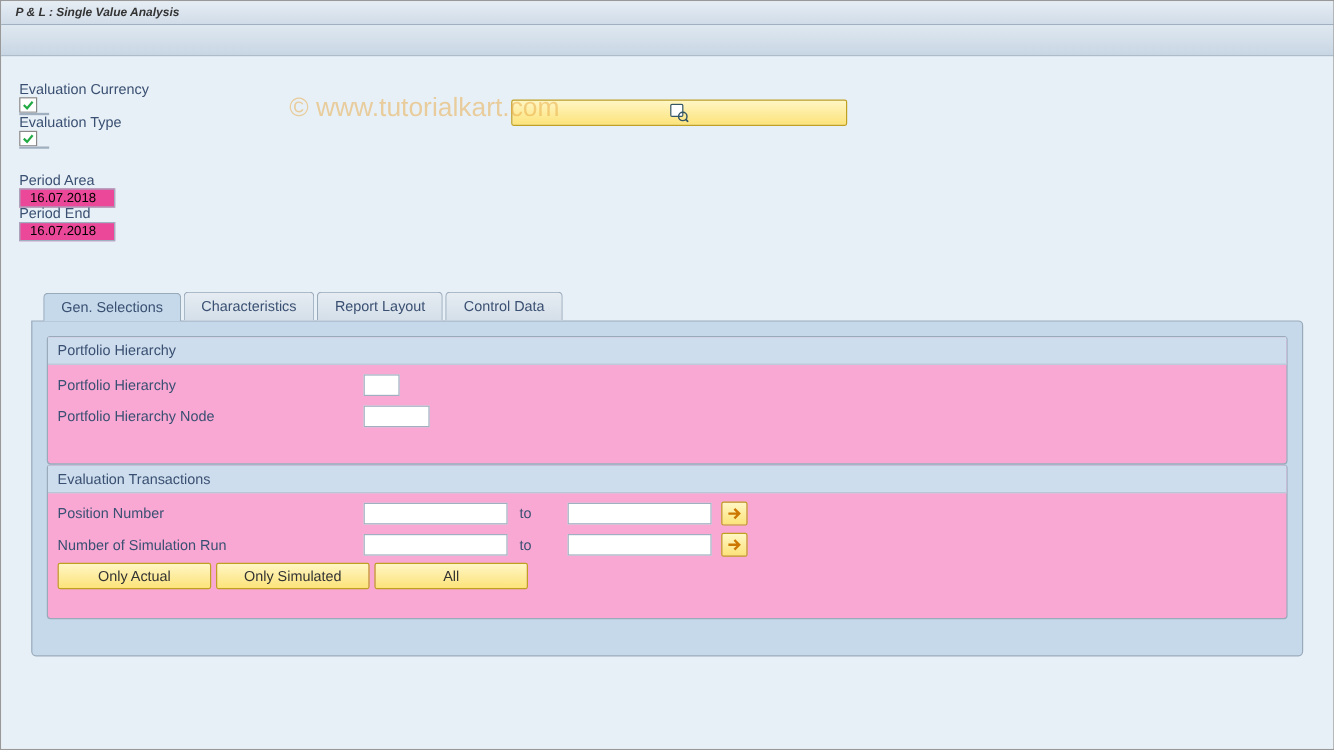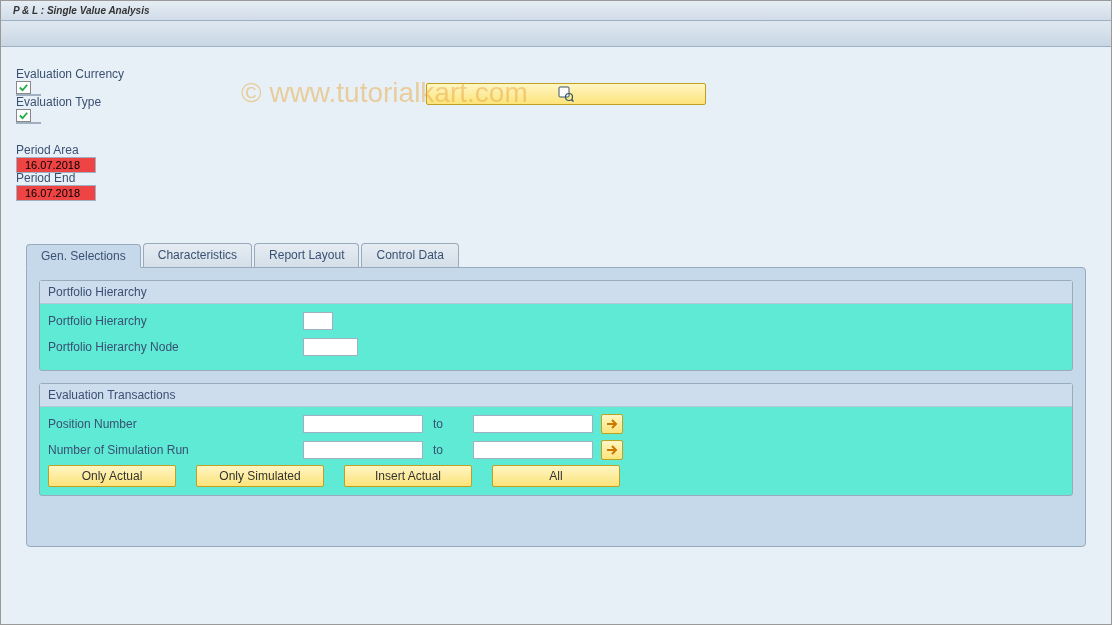--- a/index.html
+++ b/index.html
@@ -36,21 +36,21 @@
       height: 26px;
       border-bottom: 1px solid #a0b0c0;
       position: relative;
     }
     .watermark {
       position: absolute;
       left: 240px;
       top: 30px;
       color: #e8aa44;
       opacity: 0.5;
-      font-size: 28px;
+      font-size: 22px;
       pointer-events: none;
       z-index: 100;
     }
     .content {
       flex: 1;
       background: #e8f0f7;
       padding: 20px 15px;
       position: relative;
     }
     .form-row {
@@ -83,21 +83,21 @@
       width: 25px;
       height: 18px;
       background: #fff;
       border: 1px solid #a0b0c0;
       display: inline-block;
     }
     .date-input {
       width: 80px;
       height: 18px;
       border: 1px solid #a0b0c0;
-      background: #ef4444;
+      background: #ec4899;
       font-size: 11px;
       padding: 1px 8px;
     }
     .small-input {
       width: 28px;
       height: 18px;
       border: 1px solid #a0b0c0;
       background: #fff;
     }
     .yellow-button {
@@ -119,21 +119,21 @@
     .yellow-large svg {
       width: 16px;
       height: 16px;
     }
     .gap {
       height: 20px;
     }
     .tabstrip {
       display: flex;
       margin-top: 24px;
-      margin-left: 10px;
+      margin-left: 20px;
       position: relative;
       z-index: 2;
     }
     .tab {
       padding: 4px 14px;
       background: linear-gradient(to bottom, #e6ecf2, #d4dfe9);
       border: 1px solid #9ab;
       border-bottom: none;
       border-radius: 4px 4px 0 0;
       margin-right: 2px;
@@ -151,23 +151,22 @@
       border: 1px solid #9ab;
       background: #c5d9ea;
       margin: 0 10px;
       padding: 12px;
       min-height: 280px;
       border-radius: 0 4px 4px 4px;
     }
     .groupbox {
       border: 1px solid #9ab;
       border-radius: 3px;
-      background: #5eead4;
-      margin-bottom: 12px;
-      padding-bottom: 6px;
+      background: #f9a8d4;
+      padding-bottom: 22px;
     }
     .groupbox-title {
       padding: 4px 8px;
       color: #3a5072;
       font-size: 12px;
       border-bottom: 1px solid #b8c8d8;
       background: #cddded;
     }
     .groupbox-body {
       padding: 6px 8px 2px;
@@ -204,21 +203,21 @@
       display: inline-flex;
       align-items: center;
       justify-content: center;
     }
     .range-btn svg {
       width: 14px;
       height: 12px;
     }
     .sim-buttons {
       display: flex;
-      gap: 20px;
+      gap: 4px;
       margin-top: 4px;
     }
     .sim-btn {
       width: 128px;
       height: 22px;
       font-size: 12px;
       color: #333;
     }
   </style>
 </head>
@@ -317,21 +316,20 @@
             <input class="text-input w120" style="">
             <span class="yellow-button range-btn">
               <svg viewBox="0 0 14 12">
                   <path d="M2 6 H10 M7 2 L11 6 L7 10" stroke="#c70" stroke-width="2" fill="none"></path>
                 </svg>
             </span>
           </div>
           <div class="sim-buttons">
             <button class="yellow-button sim-btn">Only Actual</button>
             <button class="yellow-button sim-btn">Only Simulated</button>
-            <button class="yellow-button sim-btn">Insert Actual</button>
             <button class="yellow-button sim-btn">All</button>
           </div>
         </div>
       </div>
 
     </div>
   </div>
 </div>
 
 </body></html>

